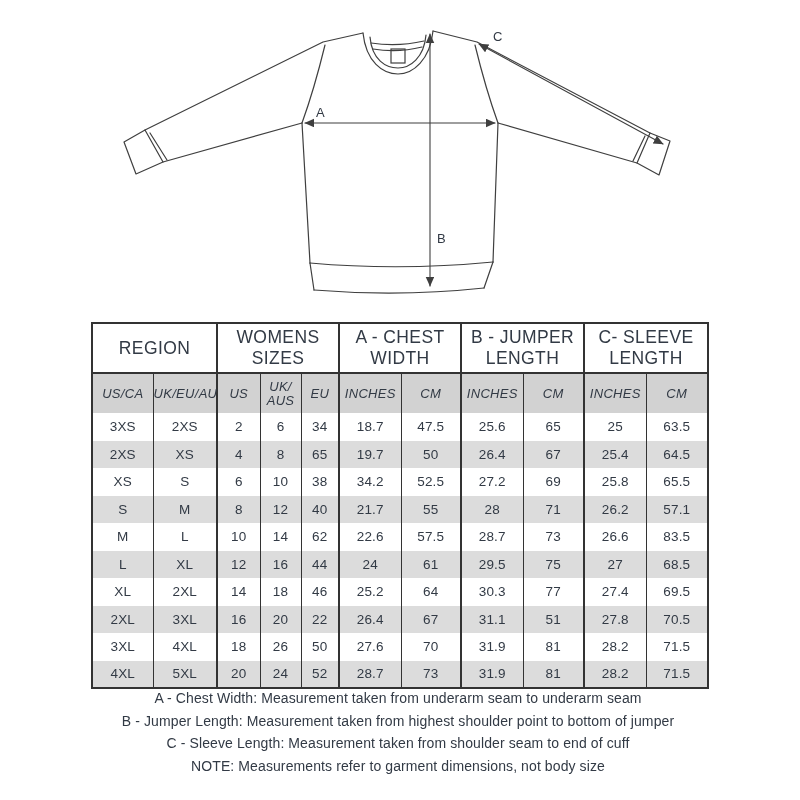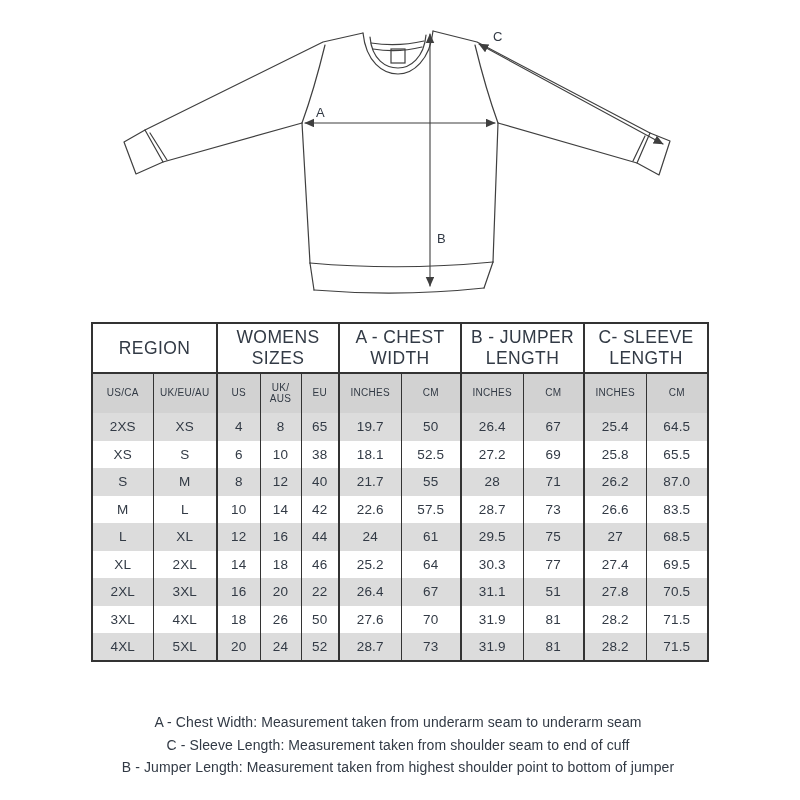--- a/index.html
+++ b/index.html
@@ -38,28 +38,28 @@
   }
   .size-chart th:first-child,.size-chart td:first-child{border-left:none;}
   .size-chart .gs{border-left:2px solid var(--border);}
   .size-chart tr.groups th{
     height:50px;font-size:17.5px;letter-spacing:.4px;
     border-bottom:2px solid var(--border);
     line-height:1.18;
   }
   .size-chart tr.subhead th{
     height:40px;background:var(--subheader-bg);
-    font-size:10px;letter-spacing:.3px;line-height:1.05;
+    font-size:13px;letter-spacing:.3px;line-height:1.05;font-style:italic;
   }
   .size-chart tbody td{height:27.5px;font-size:13.5px;letter-spacing:.2px;}
   .size-chart tbody tr.stripe{background:var(--stripe-bg);}
 
   
   .notes{position:absolute;left:0;top:687px;width:796px;text-align:center;
-         font-size:14px;line-height:22.5px;color:var(--text);letter-spacing:.1px;margin-top:24px;}
+         font-size:14px;line-height:22.5px;color:var(--text);letter-spacing:.1px;}
 </style>
 </head>
 <body>
 
 <div class="sheet">
 
   <svg class="diagram" viewBox="0 0 800 315">
     <defs>
       <marker id="ah" markerWidth="11" markerHeight="9" refX="8.5" refY="4" orient="auto-start-reverse">
         <path class="ah" d="M0,0 L9,4 L0,8 Z" fill="#3f3f3f" stroke="none"></path>
@@ -139,65 +139,78 @@
           <th>EU</th>
           <th class="gs">INCHES</th>
           <th>CM</th>
           <th class="gs">INCHES</th>
           <th>CM</th>
           <th class="gs">INCHES</th>
           <th>CM</th>
         </tr>
       </thead>
     <tbody>
+        <tr>
+          <td>3XS</td>
+          <td>2XS</td>
+          <td class="gs">2</td>
+          <td>6</td>
+          <td>34</td>
+          <td class="gs">18.7</td>
+          <td>47.5</td>
+          <td class="gs">25.6</td>
+          <td>65</td>
+          <td class="gs">25</td>
+          <td>63.5</td>
+        </tr>
         <tr class="stripe">
           <td>2XS</td>
           <td>XS</td>
           <td class="gs">4</td>
           <td>8</td>
           <td>65</td>
           <td class="gs">19.7</td>
           <td>50</td>
           <td class="gs">26.4</td>
           <td>67</td>
           <td class="gs">25.4</td>
           <td>64.5</td>
         </tr>
         <tr>
           <td>XS</td>
           <td>S</td>
           <td class="gs">6</td>
           <td>10</td>
           <td>38</td>
-          <td class="gs">18.1</td>
+          <td class="gs">34.2</td>
           <td>52.5</td>
           <td class="gs">27.2</td>
           <td>69</td>
           <td class="gs">25.8</td>
           <td>65.5</td>
         </tr>
         <tr class="stripe">
           <td>S</td>
           <td>M</td>
           <td class="gs">8</td>
           <td>12</td>
           <td>40</td>
           <td class="gs">21.7</td>
           <td>55</td>
           <td class="gs">28</td>
           <td>71</td>
           <td class="gs">26.2</td>
-          <td>87.0</td>
+          <td>57.1</td>
         </tr>
         <tr>
           <td>M</td>
           <td>L</td>
           <td class="gs">10</td>
           <td>14</td>
-          <td>42</td>
+          <td>62</td>
           <td class="gs">22.6</td>
           <td>57.5</td>
           <td class="gs">28.7</td>
           <td>73</td>
           <td class="gs">26.6</td>
           <td>83.5</td>
         </tr>
         <tr class="stripe">
           <td>L</td>
           <td>XL</td>
@@ -261,17 +274,18 @@
           <td class="gs">31.9</td>
           <td>81</td>
           <td class="gs">28.2</td>
           <td>71.5</td>
         </tr>
       </tbody>
   </table>
 
   <div class="notes">
     <div>A - Chest Width: Measurement taken from underarm seam to underarm seam</div>
+    <div>B - Jumper Length: Measurement taken from highest shoulder point to bottom of jumper</div>
     <div>C - Sleeve Length: Measurement taken from shoulder seam to end of cuff</div>
-    <div>B - Jumper Length: Measurement taken from highest shoulder point to bottom of jumper</div>
+    <div>NOTE: Measurements refer to garment dimensions, not body size</div>
   </div>
 
 </div>
 
 </body></html>

